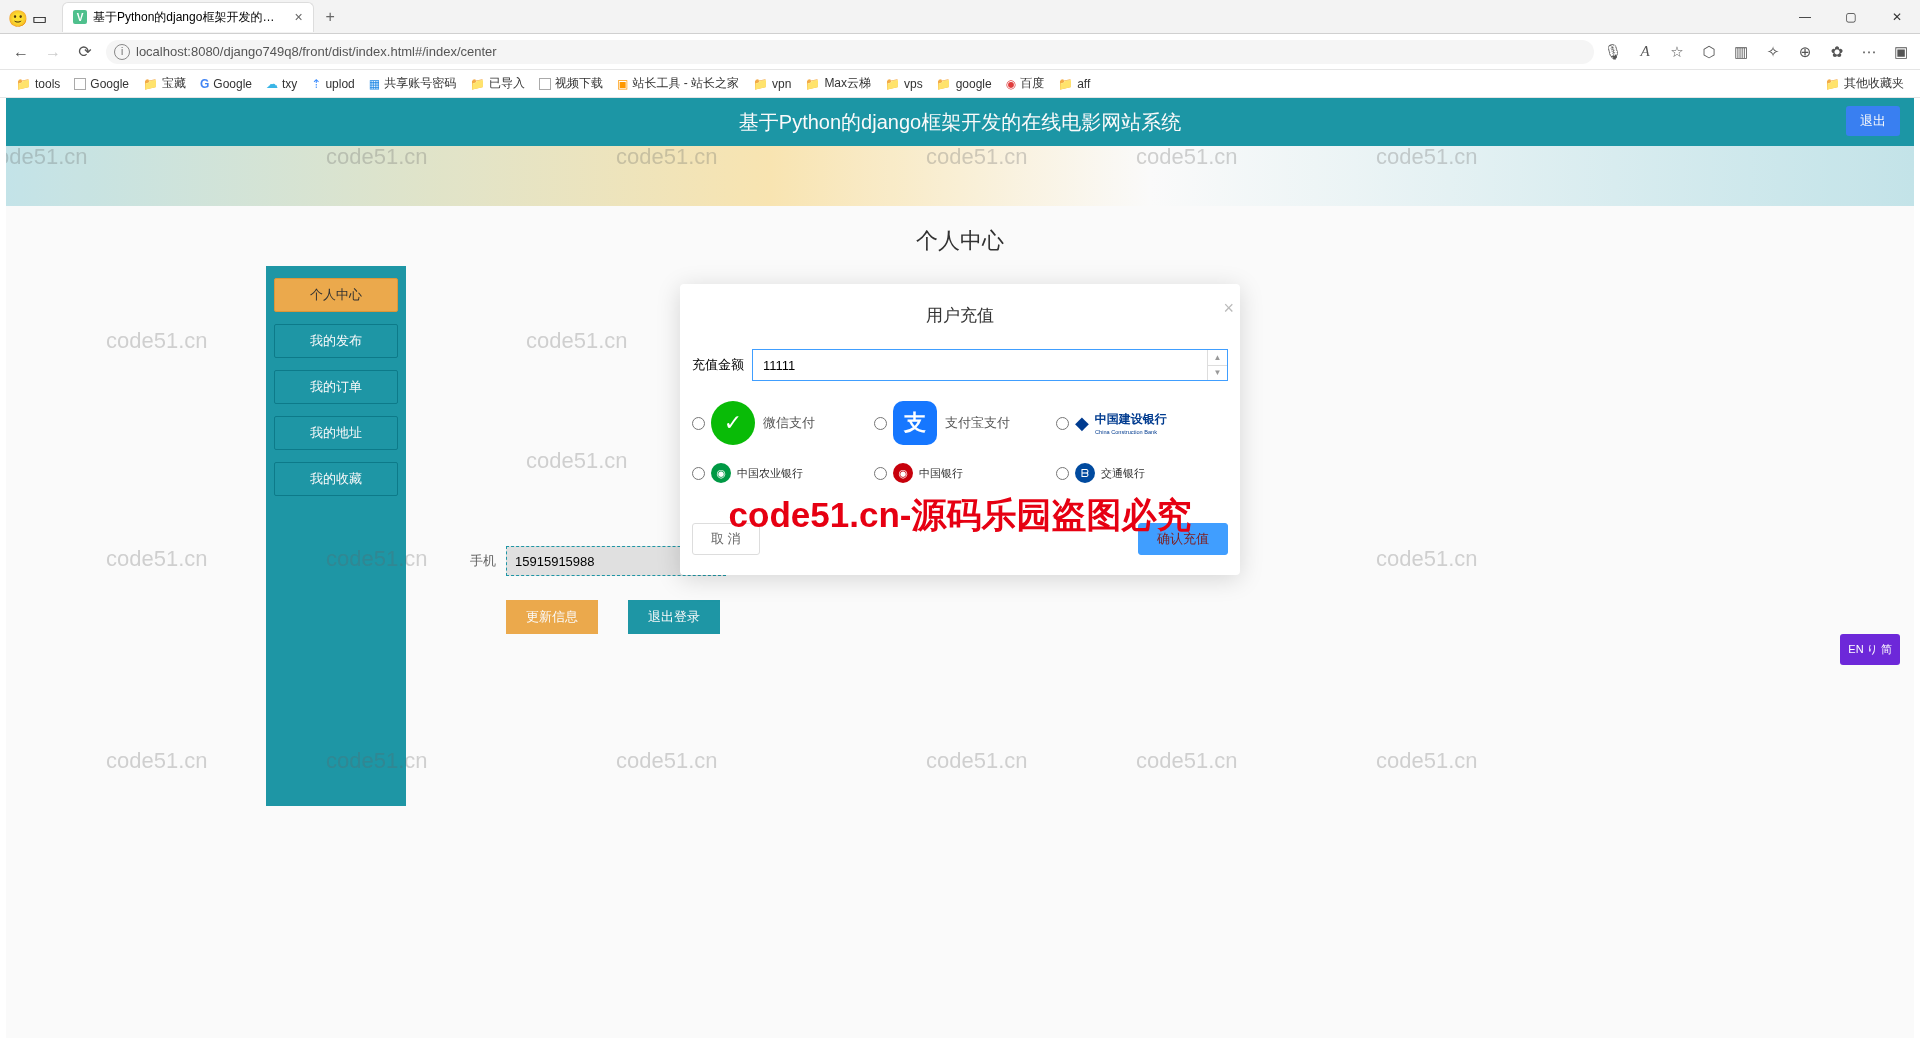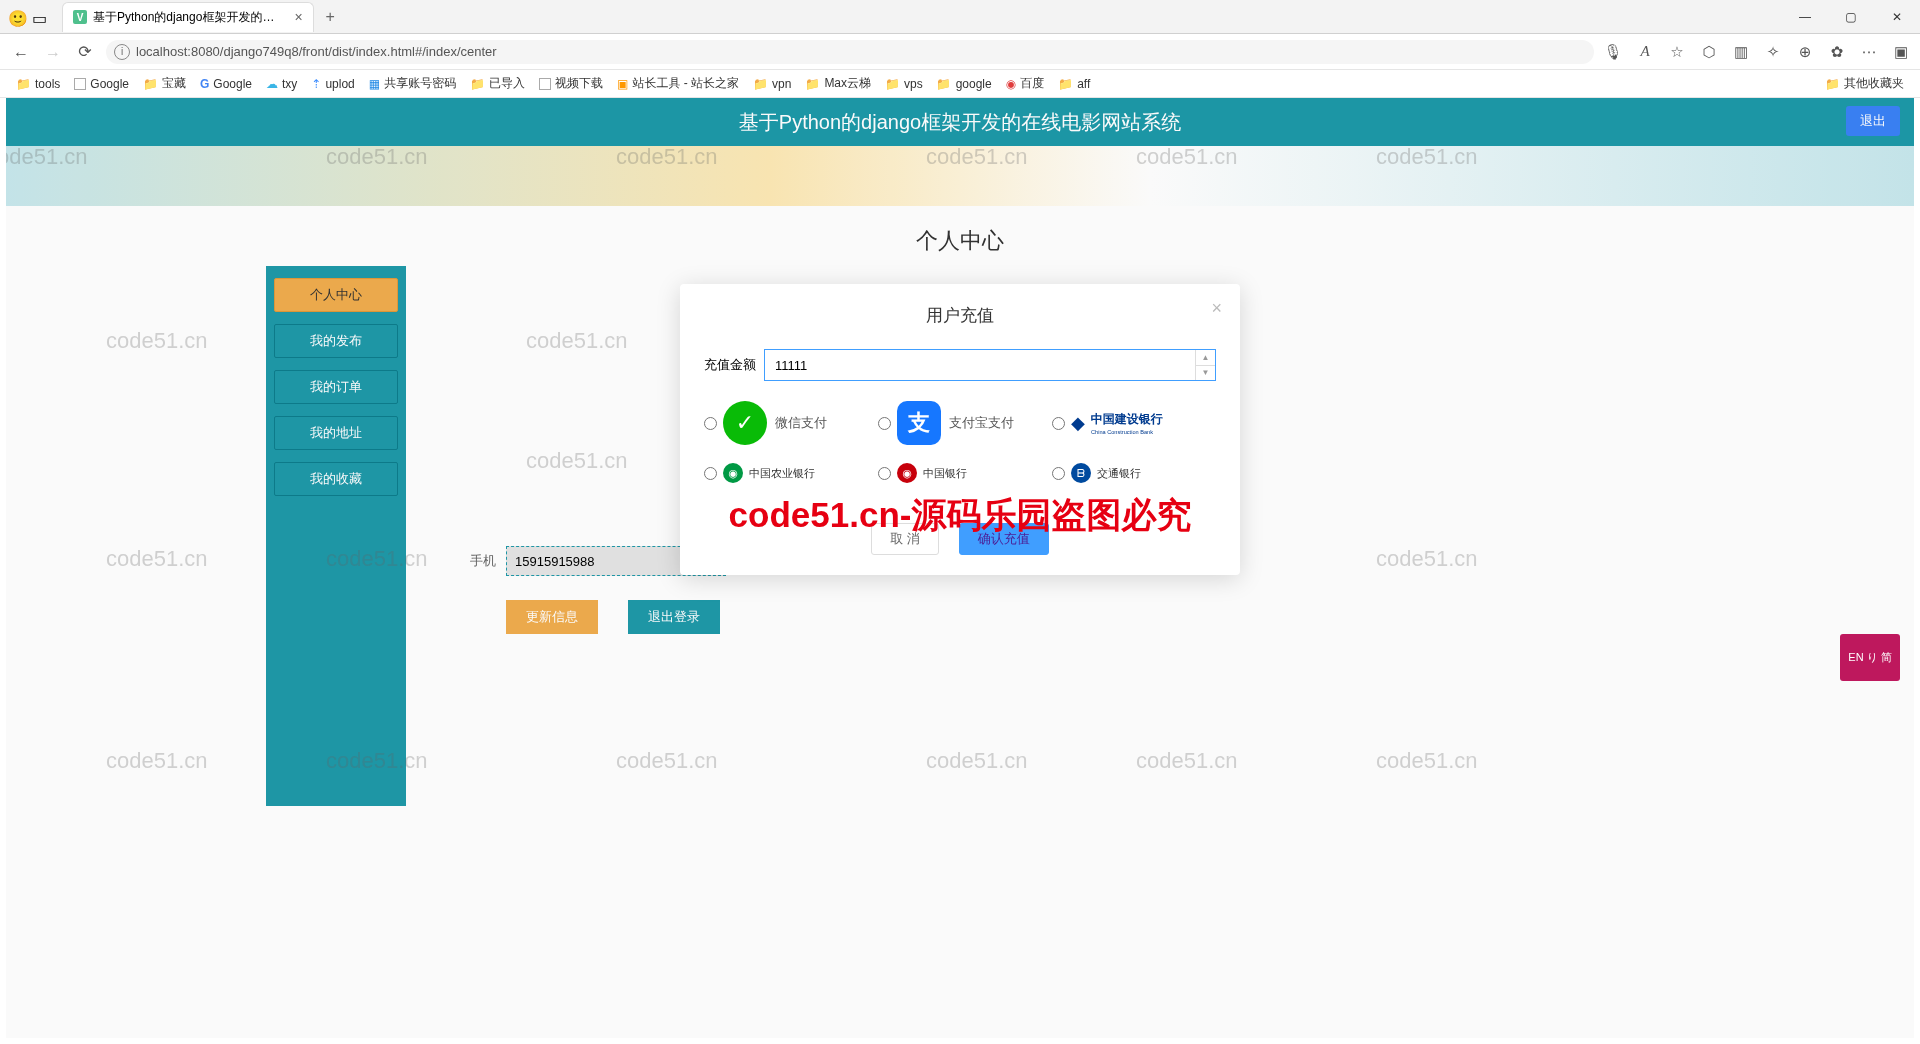--- a/index.html
+++ b/index.html
@@ -50,21 +50,21 @@
 .form-row input[type=text] { width: 220px; height: 30px; border: 1px dashed #1f99a9; padding: 0 8px; font-size: 13px; background: #e5e5e5; }
 .avatar-box { width: 64px; height: 64px; border: 1px dashed #e09a3a; background: linear-gradient(135deg, #b2e3e0 50%, #f8c9d0 50%); position: relative; }
 .balance-row input { width: 150px !important; }
 .recharge-btn { background: #1f99a9; color: #fff; border: none; height: 30px; padding: 0 14px; font-size: 13px; margin-left: -1px; cursor: pointer; }
 .action-row { display: flex; gap: 30px; margin-left: 60px; margin-top: 10px; }
 .action-row .btn1 { background: #f0ad4e; color: #fff; border: none; height: 34px; padding: 0 20px; font-size: 13px; cursor: pointer; }
 .action-row .btn2 { background: #1f99a9; color: #fff; border: none; height: 34px; padding: 0 20px; font-size: 13px; cursor: pointer; }
 
 
 .mask { position: absolute; top: 0; left: 0; right: 0; bottom: 0; background: rgba(0,0,0,0.02); }
-.modal { position: absolute; top: 186px; left: 50%; transform: translateX(-50%); width: 560px; background: #fff; border-radius: 4px; box-shadow: 0 4px 24px rgba(0,0,0,0.15); padding: 20px 24px; }
+.modal { position: absolute; top: 186px; left: 50%; transform: translateX(-50%); width: 560px; background: #fff; border-radius: 4px; box-shadow: 0 4px 24px rgba(0,0,0,0.15); padding: 20px 12px; }
 .modal-title { text-align: center; font-size: 17px; color: #333; margin-bottom: 22px; position: relative; }
 .modal-close { position: absolute; right: -6px; top: -6px; color: #bbb; font-size: 18px; cursor: pointer; }
 .modal-row { display: flex; align-items: center; margin-bottom: 20px; }
 .modal-row label { width: 60px; color: #000000; font-size: 13px; }
 .modal-row .num-input { flex: 1; position: relative; }
 .modal-row .num-input input { width: 100%; height: 32px; border: 1px solid #409eff; padding: 0 24px 0 10px; font-size: 13px; outline: none; }
 .spinner { position: absolute; right: 1px; top: 1px; bottom: 1px; width: 20px; display: flex; flex-direction: column; }
 .spinner span { flex: 1; display: flex; align-items: center; justify-content: center; font-size: 8px; color: #999; cursor: pointer; border-left: 1px solid #ddd; }
 .spinner span:first-child { border-bottom: 1px solid #ddd; }
 
@@ -80,25 +80,25 @@
 .ccb-logo .en { font-size: 7px; transform: scale(0.8); transform-origin: left; }
 .bank-logo { font-size: 11px; color: #333; display: flex; align-items: center; gap: 3px; }
 .bank-icon { width: 20px; height: 20px; border-radius: 50%; display: inline-flex; align-items: center; justify-content: center; font-size: 11px; }
 .abc-icon { background: #009944; color: #fff; }
 .boc-icon { background: #c7000b; color: #fff; }
 .comm-icon { background: #004a9f; color: #fff; }
 
 .watermark-big { position: absolute; top: 394px; left: 50%; transform: translateX(-50%); font-size: 35px; color: #e60012; font-weight: bold; white-space: nowrap; z-index: 10; font-family: "SimHei", sans-serif; }
 .wm { position: absolute; color: rgba(100,100,100,0.28); font-size: 22px; pointer-events: none; }
 
-.modal-actions { display: flex; justify-content: center; gap: 20px; margin-top: 40px; }
+.modal-actions { display: flex; justify-content: space-between; gap: 20px; margin-top: 40px; }
 .modal-actions .cancel { background: #fff; border: 1px solid #ddd; color: #666; height: 32px; padding: 0 18px; font-size: 13px; cursor: pointer; border-radius: 3px; }
-.modal-actions .confirm { background: #409eff; border: 1px solid #409eff; color: #4c1d95; height: 32px; padding: 0 18px; font-size: 13px; cursor: pointer; border-radius: 3px; }
-
-.ime-badge { position: absolute; right: 14px; top: 536px; background: #be185d; color: #fff; font-size: 11px; padding: 16px 8px; border-radius: 3px; }
+.modal-actions .confirm { background: #409eff; border: 1px solid #409eff; color: #7f1d1d; height: 32px; padding: 0 18px; font-size: 13px; cursor: pointer; border-radius: 3px; }
+
+.ime-badge { position: absolute; right: 14px; top: 536px; background: #6d28d9; color: #fff; font-size: 11px; padding: 8px 8px; border-radius: 3px; }
 </style>
 </head>
 <body>
 
 <div class="titlebar">
   <div class="win-icons">
     <span class="win-icon">🙂</span>
     <span class="win-icon">▭</span>
   </div>
   <div class="tab">

